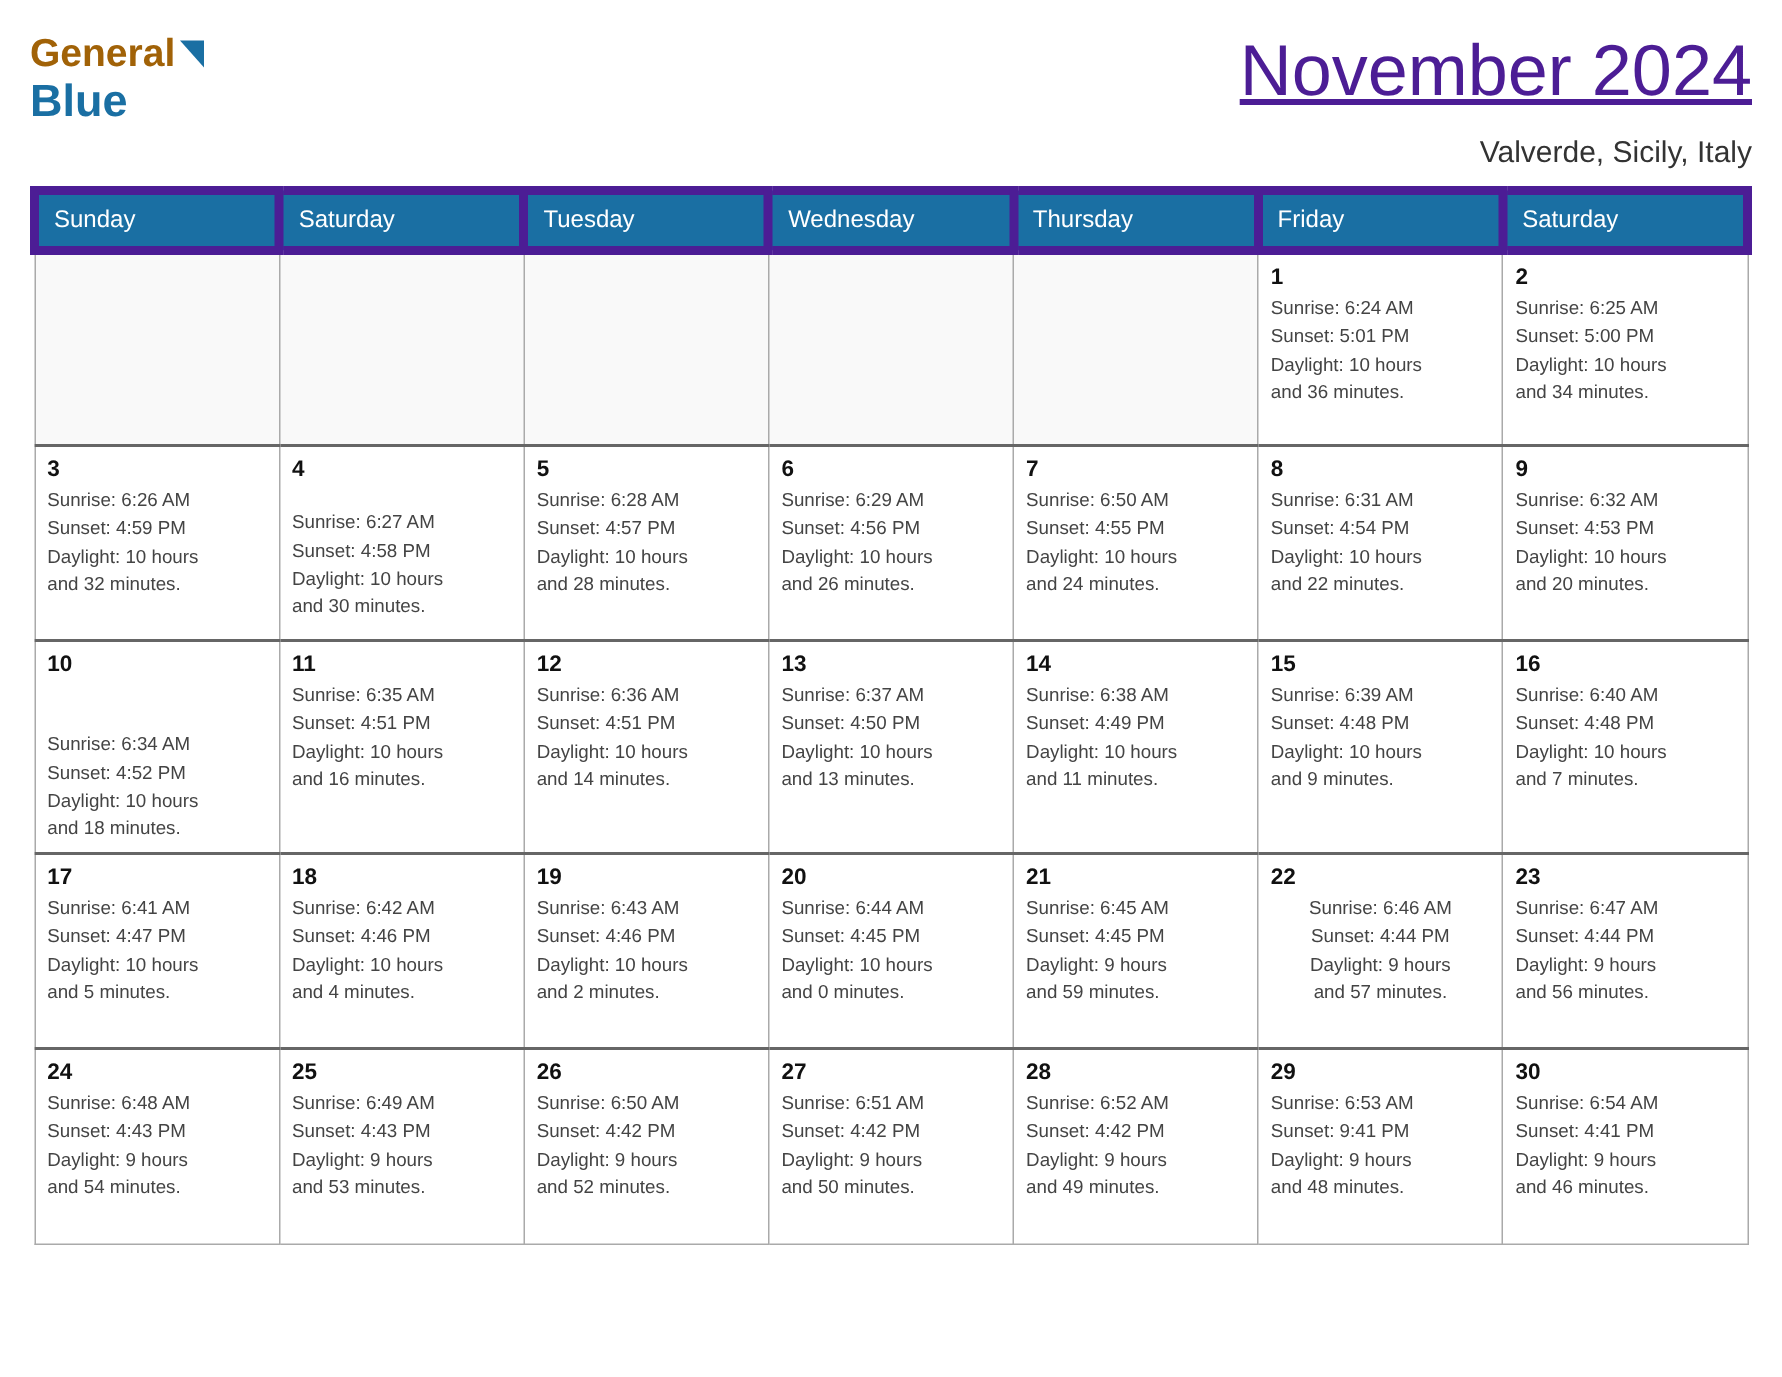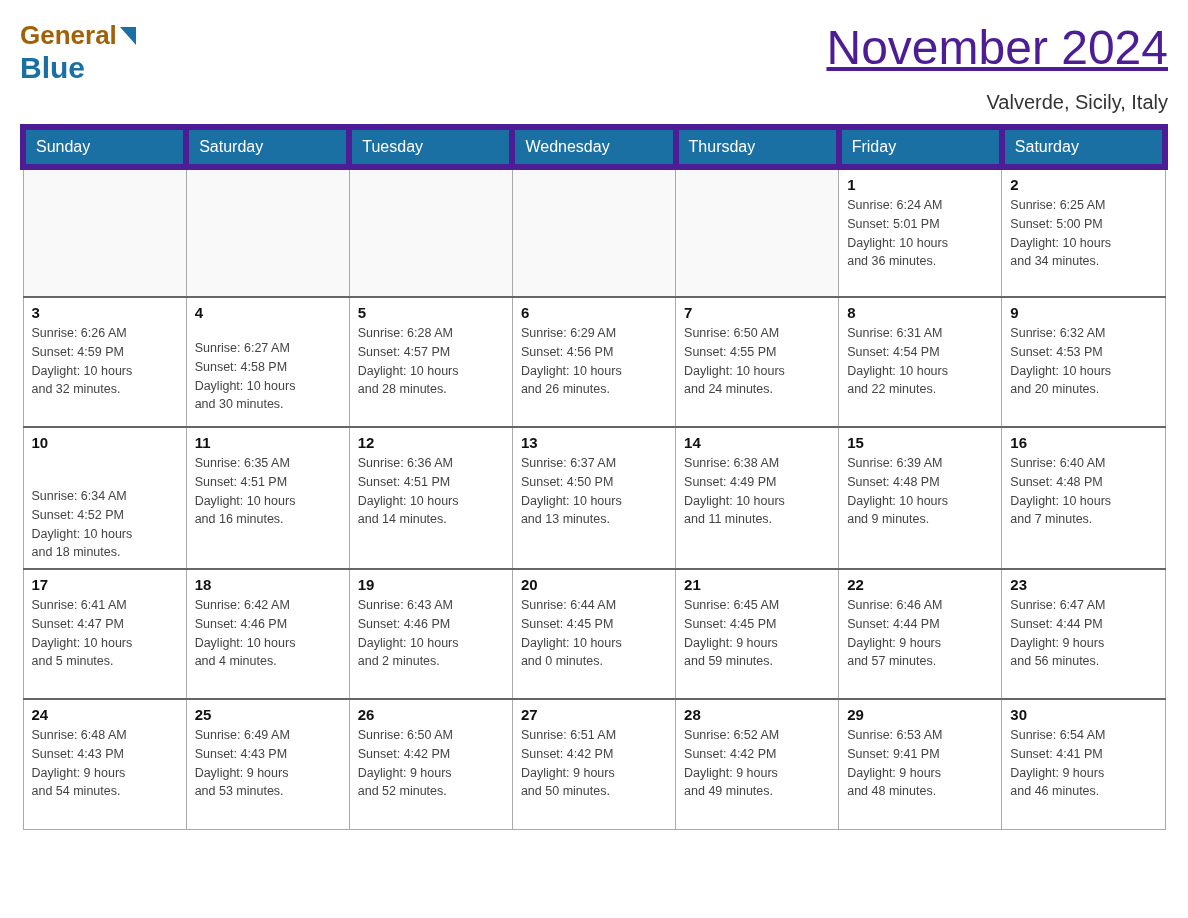--- a/index.html
+++ b/index.html
@@ -288,21 +288,21 @@
         </td>
         <td>
           <div class="day-number">21</div>
           <div class="day-info" style="white-space: pre-line;">Sunrise: 6:45 AM
 Sunset: 4:45 PM
 Daylight: 9 hours
 and 59 minutes.</div>
         </td>
         <td>
           <div class="day-number">22</div>
-          <div class="day-info" style="white-space: pre-line;">Sunrise: 6:46 AM
+          <div class="day-info" style="white-space: pre-line; text-align: center;">Sunrise: 6:46 AM
 Sunset: 4:44 PM
 Daylight: 9 hours
 and 57 minutes.</div>
         </td>
         <td>
           <div class="day-number">23</div>
           <div class="day-info" style="white-space: pre-line;">Sunrise: 6:47 AM
 Sunset: 4:44 PM
 Daylight: 9 hours
 and 56 minutes.</div>

